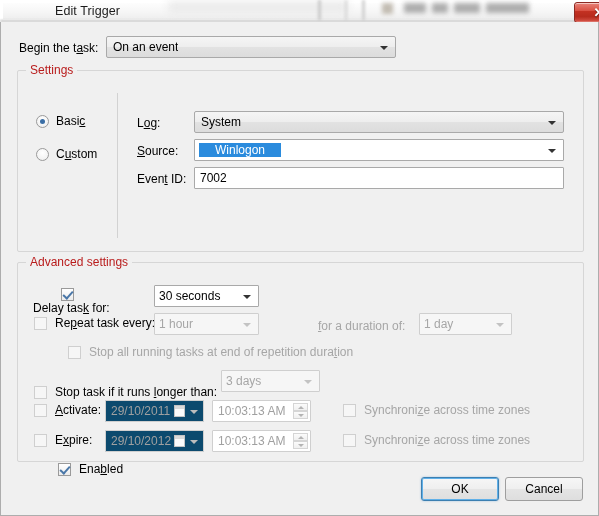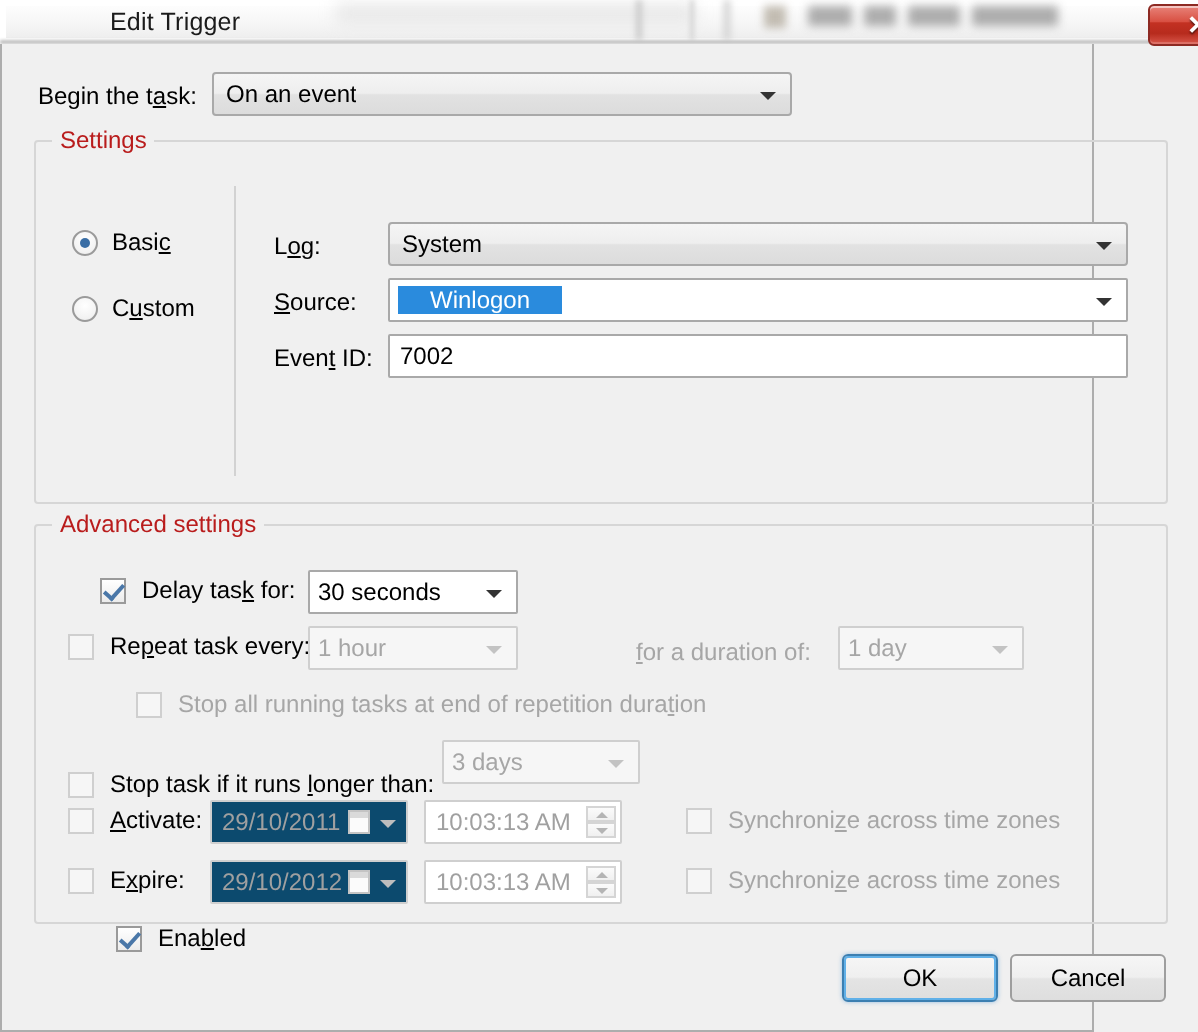--- a/index.html
+++ b/index.html
@@ -144,21 +144,21 @@
     font-family: "Liberation Sans", sans-serif;
     text-shadow: 0 1px 1px rgba(0,0,0,.55);
     line-height: 1;
   }
 
   
   .dialog-body {
     position: absolute;
     left: 0;
     top: 22px;
-    width: 547px;
+    width: 599px;
     height: 494px;
     background: #f0f0f0;
     border-left: 1px solid #adadad;
     border-right: 1px solid #adadad;
     border-bottom: 1px solid #adadad;
     box-sizing: border-box;
   }
 
   
   .begin-row {
@@ -549,21 +549,21 @@
 
       <div class="static-label" style="left:119px; top:101px;"><span>Even</span><u>t</u><span> ID:</span></div>
       <div class="textbox" style="left:176px; top:96px; width:370px;padding-left:37px;">
         <span class="val">7002</span>
       </div>
     </div>
 
     <div class="group" style="left:16px; top:240px; width:567px; height:200px;">
       <div class="group-title">Advanced settings</div>
 
-      <div class="cb-row" style="left:32px; top:25px;">
+      <div class="cb-row" style="left:7px; top:25px;flex-direction:column;">
         <span class="cb checked"></span>
         <span class="cb-label"><span>Delay tas</span><u>k</u><span> for:</span></span>
       </div>
       <div class="combo-edit" style="left:136px; top:22px; width:105px; border-color:#a9a9a9;">
         <span class="val">30 seconds</span>
         <span class="arrow"></span>
       </div>
 
       <div class="cb-row" style="left:16px; top:53px;">
         <span class="cb dim"></span>

